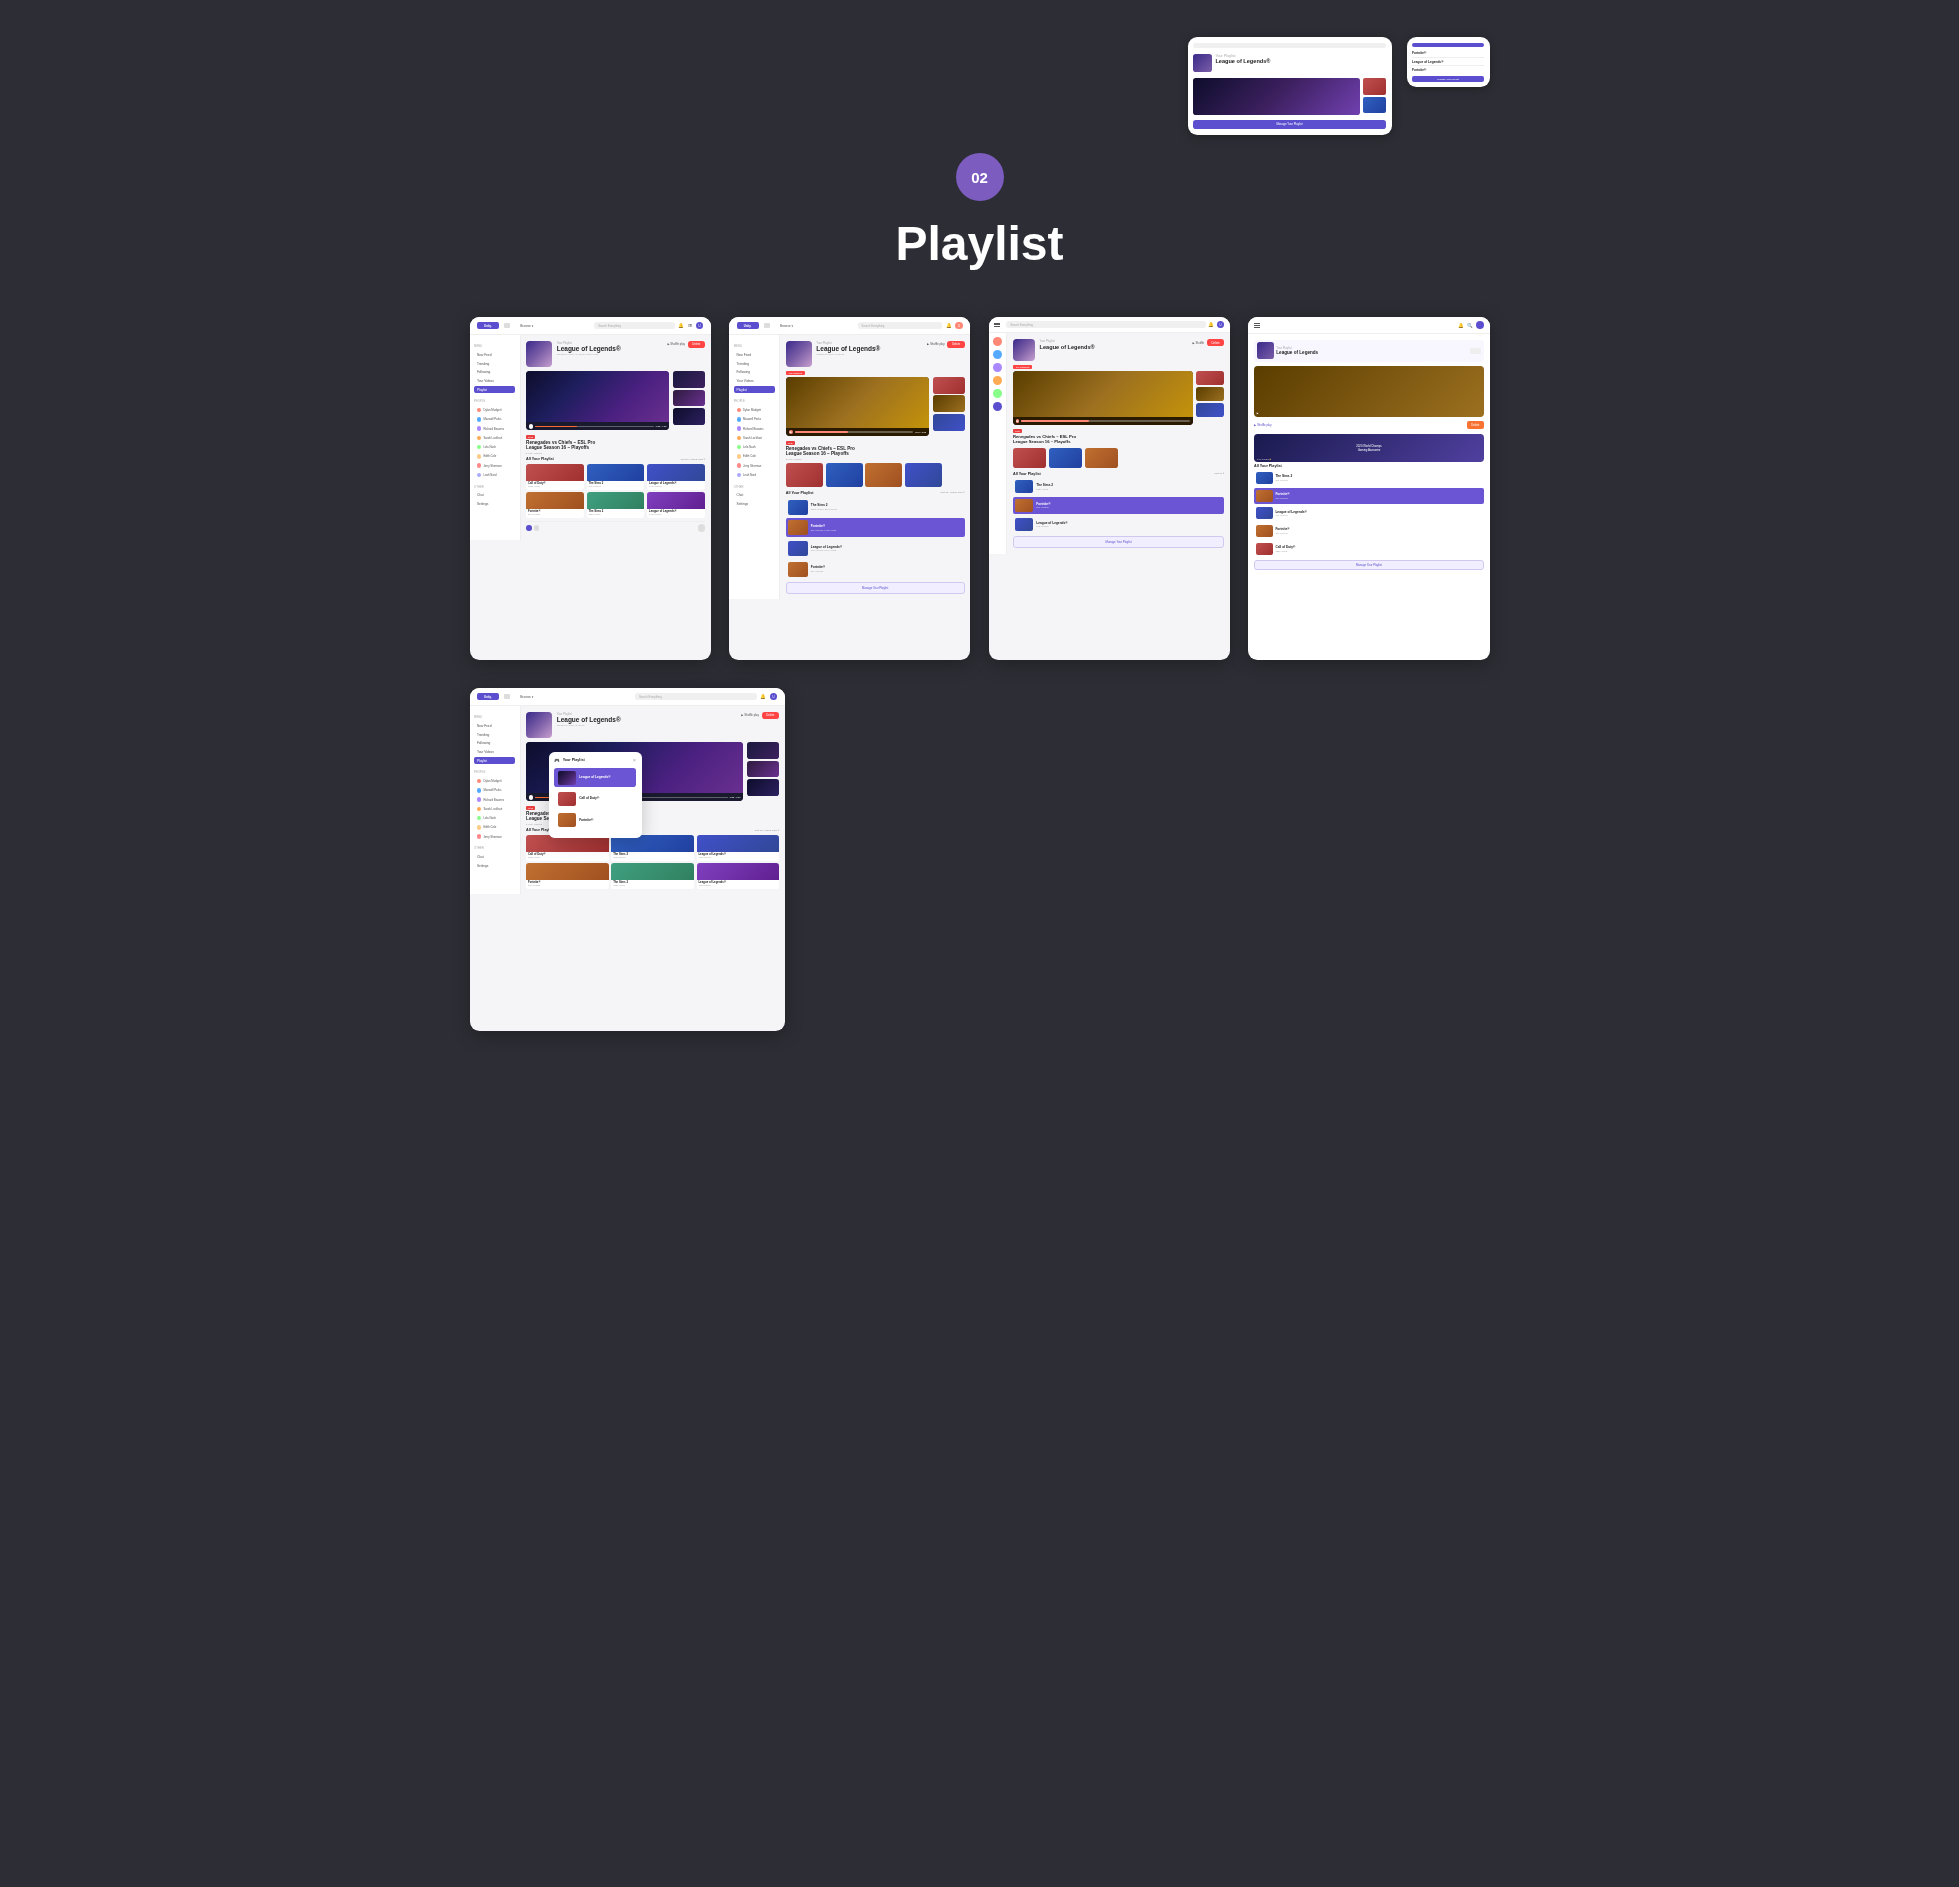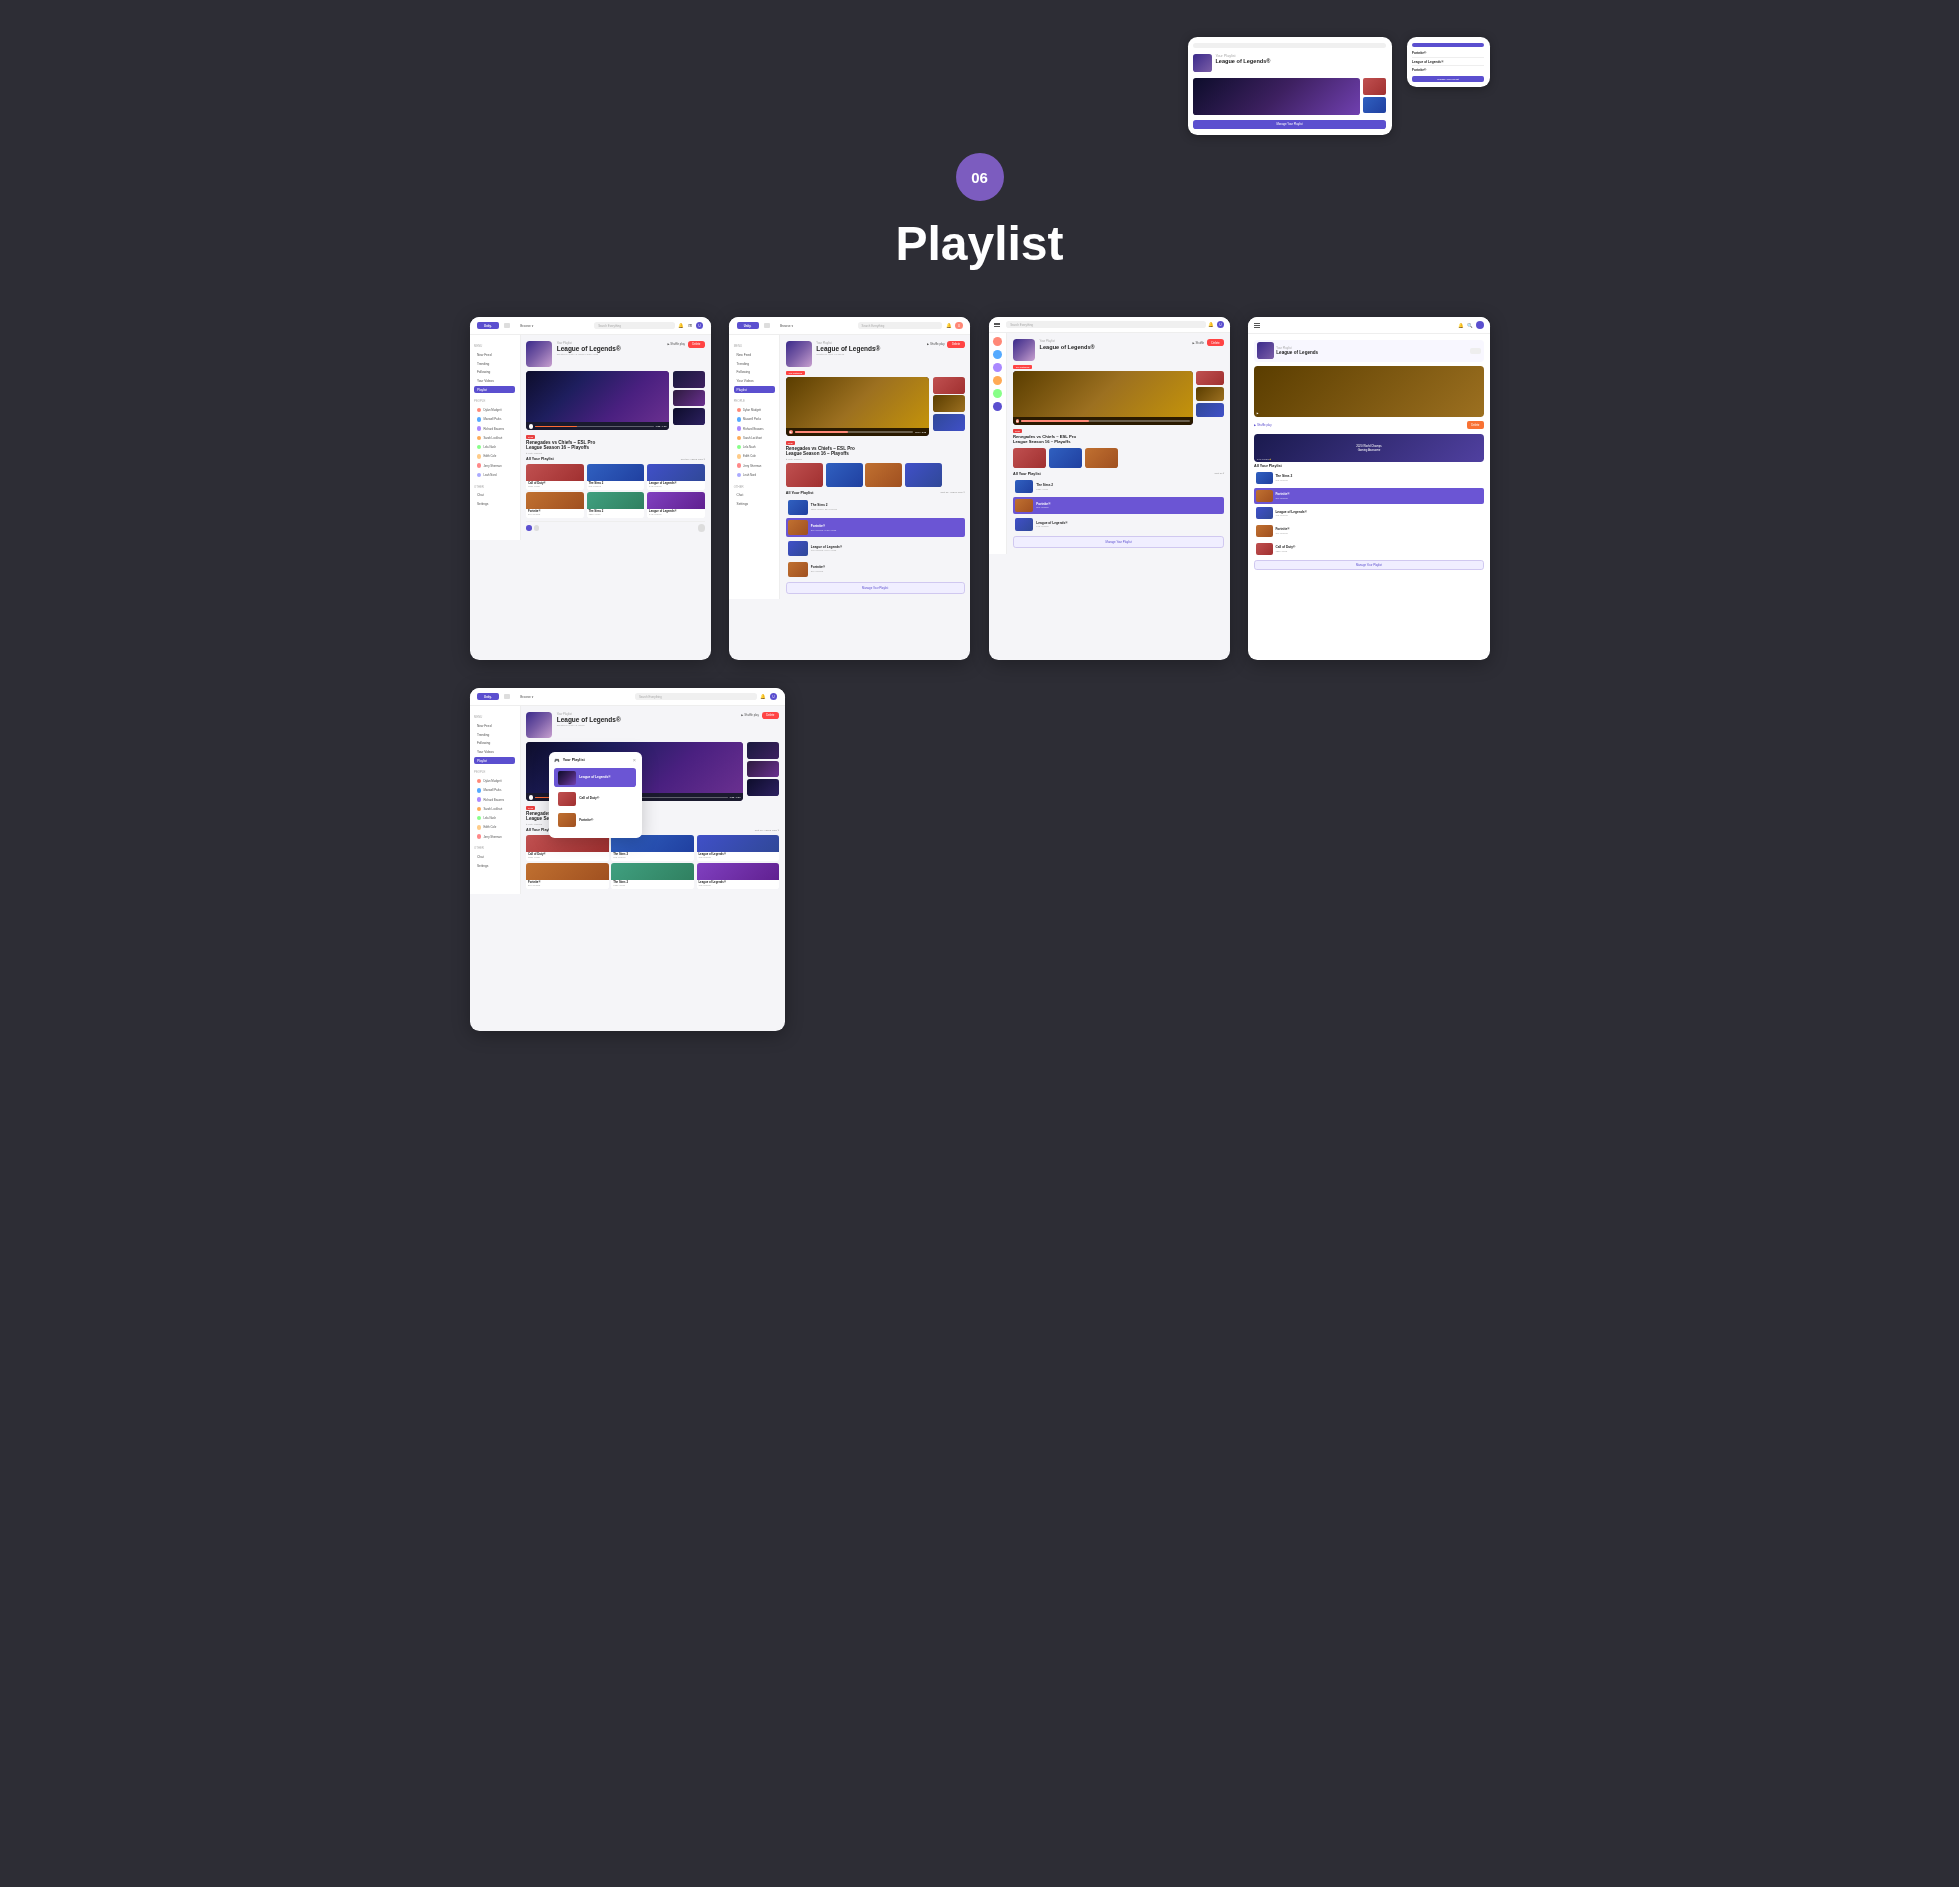--- a/index.html
+++ b/index.html
@@ -651,21 +651,21 @@
     <div style="font-size:3.2px;color:#222;font-weight:600;margin-bottom:1.9px;">Fortnite®</div>
     <div style="height:0.9px;background:#eee;margin-bottom:1.9px;"></div>
     <div style="font-size:3.2px;color:#222;font-weight:600;margin-bottom:1.9px;">League of Legends®</div>
     <div style="height:0.9px;background:#eee;margin-bottom:1.9px;"></div>
     <div style="font-size:3.2px;color:#222;font-weight:600;margin-bottom:3.7px;">Fortnite®</div>
     <div style="background:#5b4fcf;color:white;font-size:2.3px;text-align:center;padding:1.9px;border-radius:1.9px;cursor:pointer;">Manage Your Playlist</div>
   </div>
 </div>
 
 <div class="section-badge">
-  <span>06</span>
+  <span>02</span>
 </div>
 <h1 class="section-title">Playlist</h1>
 
 <div class="screens-grid">
 
   <div class="app-screen app-screen-lg">
     <div class="app-navbar">
       <div class="app-logo">
           <span class="app-logo-text">Unity.</span>
         </div>

